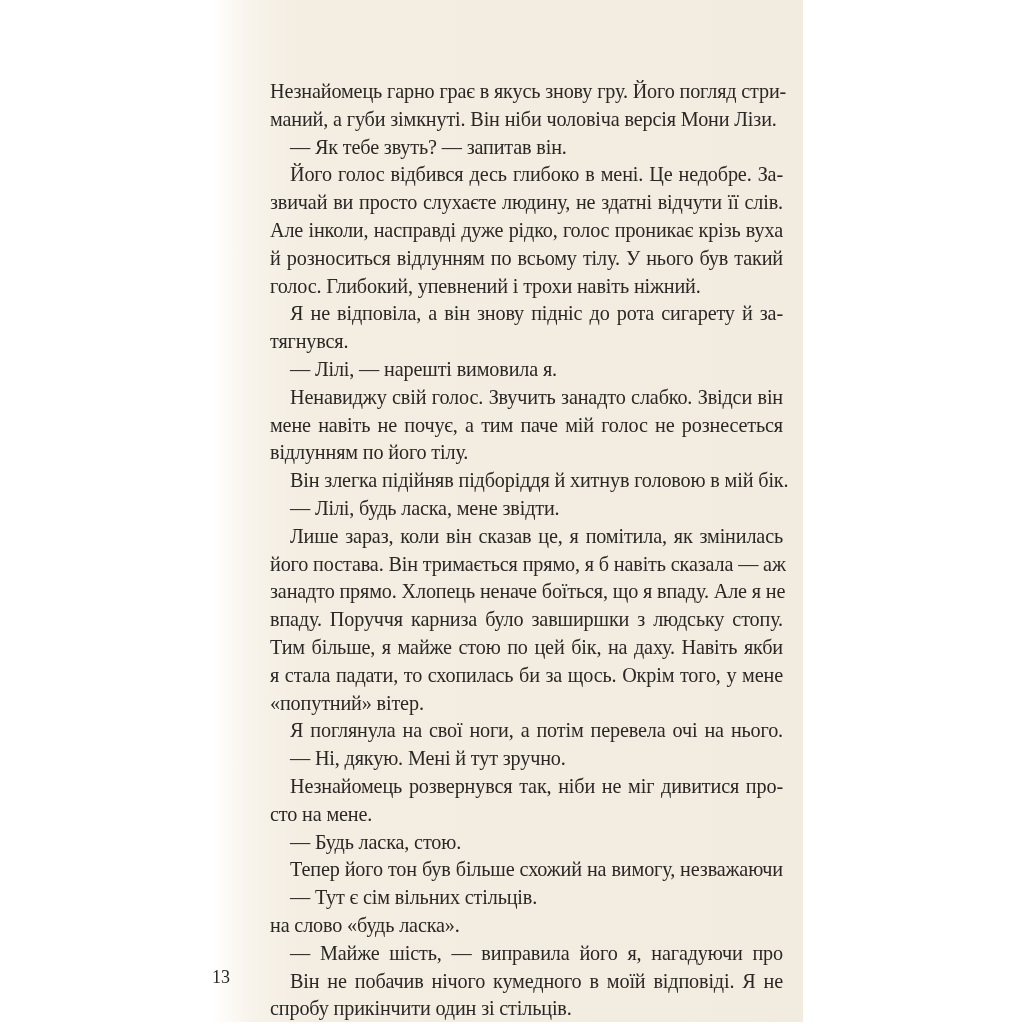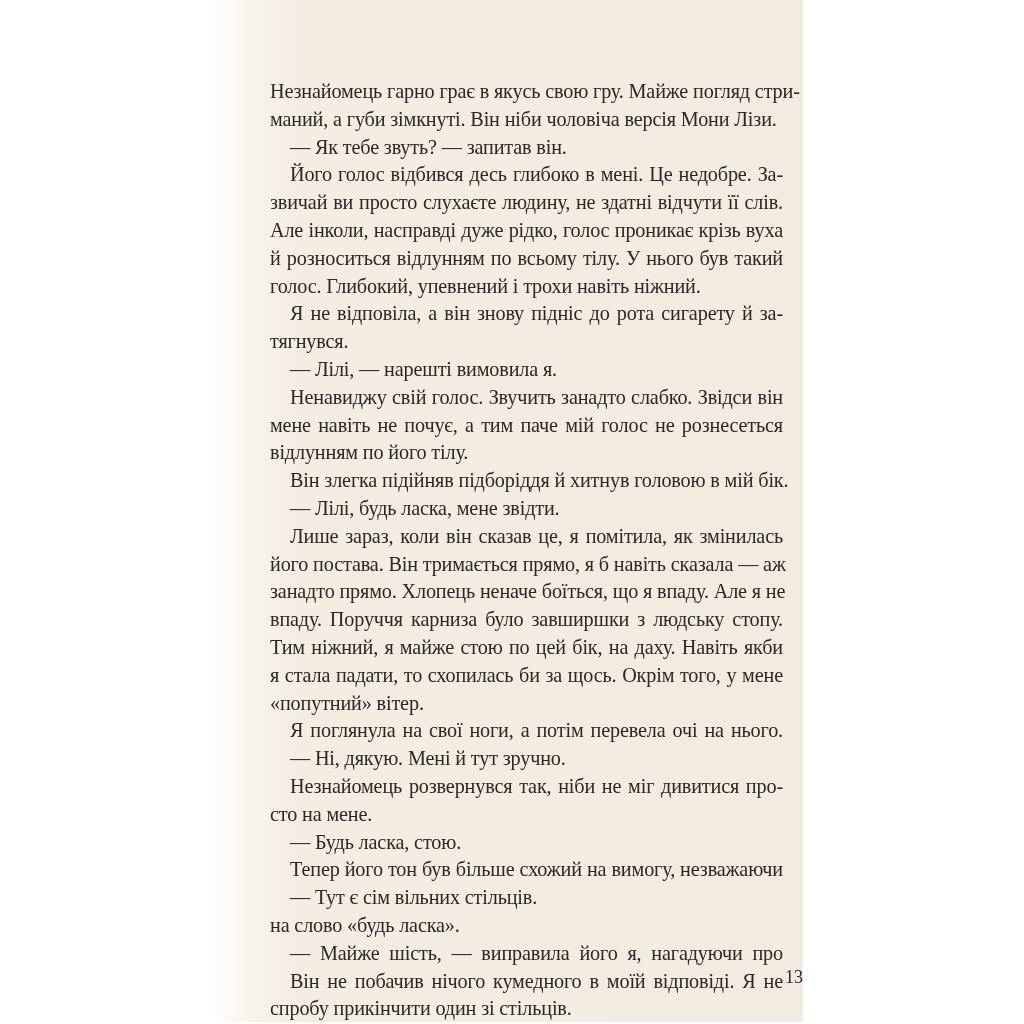--- a/index.html
+++ b/index.html
@@ -45,52 +45,52 @@
     .indent {
       padding-left: 20px;
     }
     .it {
     }
     .page-number {
       position: absolute;
       left: 0;
       width: 100%;
       top: 967px;
-      text-align: right;
+      text-align: left;
       font-family: "Liberation Serif", "DejaVu Serif", serif;
       font-size: 18px;
       color: #2a2725;
     }
   </style>
 </head>
 <body>
 
 <div class="page">
   <div class="text-block" id="text-block">
-      <div class="line"><span>Незнайомець гарно грає в якусь свою гру. Майже погляд стри-</span></div>
+      <div class="line"><span>Незнайомець гарно грає в якусь знову гру. Його погляд стри-</span></div>
       <div class="line last"><span>маний, а губи зімкнуті. Він ніби чоловіча версія </span><span class="it">Мони Лізи</span><span>.</span></div>
       <div class="line indent last"><span>— Як тебе звуть? — запитав він.</span></div>
       <div class="line indent"><span>Його голос відбився десь глибоко в мені. Це недобре. За-</span></div>
       <div class="line"><span>звичай ви просто слухаєте людину, не здатні відчути її слів.</span></div>
       <div class="line"><span>Але інколи, насправді дуже рідко, голос проникає крізь вуха</span></div>
       <div class="line"><span>й розноситься відлунням по всьому тілу. У нього був такий</span></div>
       <div class="line last"><span>голос. Глибокий, упевнений і трохи навіть ніжний.</span></div>
       <div class="line indent"><span>Я не відповіла, а він знову підніс до рота сигарету й за-</span></div>
       <div class="line last"><span>тягнувся.</span></div>
       <div class="line indent last"><span>— Лілі, — нарешті вимовила я.</span></div>
       <div class="line indent"><span class="it">Ненавиджу свій голос</span><span>. Звучить занадто слабко. Звідси він</span></div>
       <div class="line"><span>мене навіть не почує, а тим паче мій голос не рознесеться</span></div>
       <div class="line last"><span>відлунням по </span><span class="it">його</span><span> тілу.</span></div>
       <div class="line indent"><span>Він злегка підійняв підборіддя й хитнув головою в мій бік.</span></div>
       <div class="line indent last"><span>— Лілі, будь ласка, мене звідти.</span></div>
       <div class="line indent"><span>Лише зараз, коли він сказав це, я помітила, як змінилась</span></div>
       <div class="line"><span>його постава. Він тримається прямо, я б навіть сказала — аж</span></div>
       <div class="line"><span>занадто прямо. Хлопець неначе боїться, що я впаду. </span><span class="it">Але я не</span></div>
       <div class="line"><span class="it">впаду</span><span>. Поруччя карниза було завширшки з людську стопу.</span></div>
-      <div class="line"><span>Тим ніжний, я майже стою по цей бік, на даху. Навіть якби</span></div>
+      <div class="line"><span>Тим більше, я майже стою по цей бік, на даху. Навіть якби</span></div>
       <div class="line"><span>я стала падати, то схопилась би за щось. Окрім того, у мене</span></div>
       <div class="line last"><span>«попутний» вітер.</span></div>
       <div class="line indent"><span>Я поглянула на свої ноги, а потім перевела очі на нього.</span></div>
       <div class="line indent last"><span>— Ні, дякую. Мені й тут зручно.</span></div>
       <div class="line indent"><span>Незнайомець розвернувся так, ніби не міг дивитися про-</span></div>
       <div class="line last"><span>сто на мене.</span></div>
       <div class="line indent last"><span>— Будь ласка, стою.</span></div>
       <div class="line indent"><span>Тепер його тон був більше схожий на вимогу, незважаючи</span></div>
       <div class="line indent last"><span>— Тут є сім вільних стільців.</span></div>
       <div class="line last"><span>на слово «будь ласка».</span></div>

